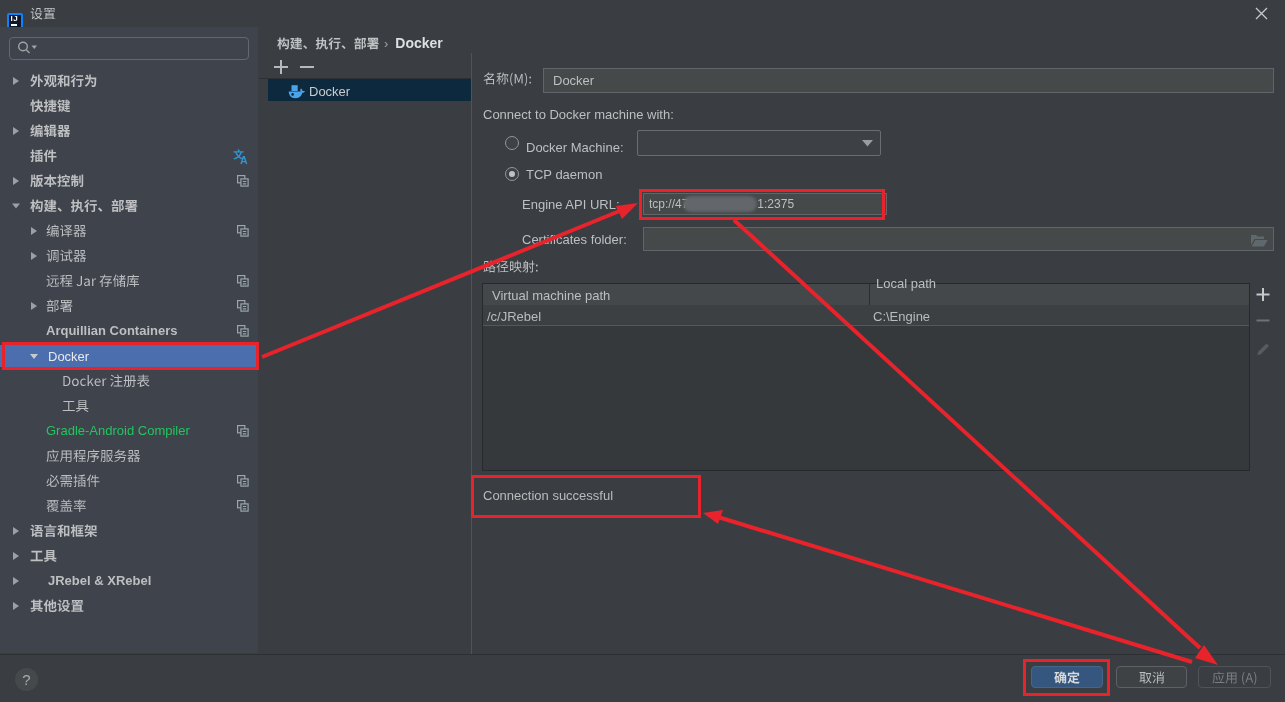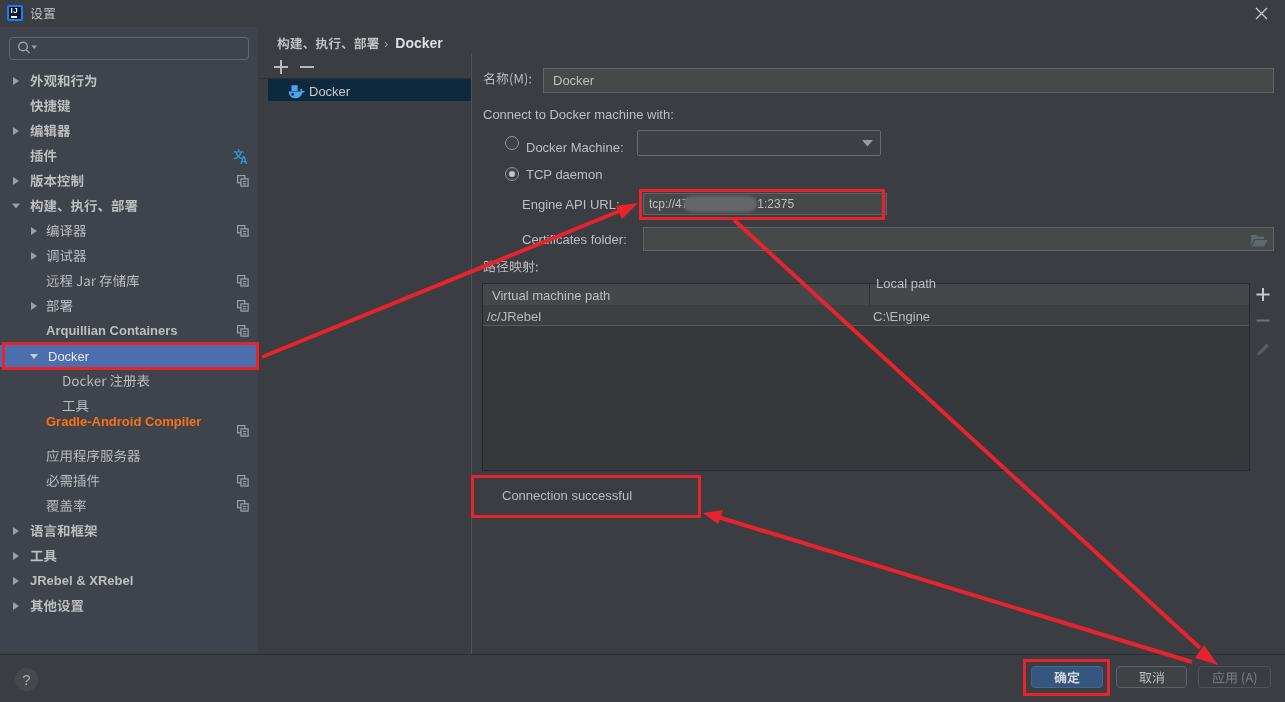--- a/index.html
+++ b/index.html
@@ -5,21 +5,21 @@
 html,body{width:1285px;height:702px;background:#3a3e42;overflow:hidden}
 body{font-family:"Liberation Sans",sans-serif;font-size:13px;color:#bbbbbb;position:relative}
 .abs{position:absolute}
 svg{display:block}
 .row{position:absolute;display:flex;align-items:center;height:24px}
 .field{position:absolute;background:#45494a;border:1px solid #616569;display:flex;align-items:center;color:#bdbfc1}
 </style></head>
 <body>
 
 <div class="abs" style="left:0;top:0;width:1285px;height:27px;background:#3a3e42"></div>
-<div class="abs" style="left:7px;top:5px;width:16px;height:16px;background:#0f172a;border:2px solid #1181f8;border-radius:2px">
+<div class="abs" style="left:7px;top:13px;width:16px;height:16px;background:#0f172a;border:2px solid #1181f8;border-radius:2px">
   <div style="position:absolute;left:1.5px;top:-1px;color:#fff;font-size:8px;font-weight:bold;font-family:'Liberation Sans',sans-serif;letter-spacing:0.5px">IJ</div>
   <div style="position:absolute;left:1.5px;bottom:1.5px;width:6px;height:1.5px;background:#fff"></div>
 </div>
 <div class="abs" style="left:30px;top:7px">
     <svg width="26" height="13" viewBox="0 0 26 13" style="overflow:visible">
       <path fill="#c3c5c7" d="M1.6 1.4C2.3 2.0 3.1 2.8 3.5 3.4L4.2 2.7C3.8 2.2 2.9 1.3 2.2 0.8ZM0.6 4.6V5.5H2.4V10.2C2.4 10.8 2.0 11.2 1.7 11.4C1.9 11.6 2.2 12.0 2.3 12.2C2.5 12.0 2.8 11.7 5.1 10.0C5.0 9.8 4.9 9.4 4.8 9.2L3.3 10.2V4.6ZM6.4 1.0V2.4C6.4 3.4 6.1 4.5 4.4 5.3C4.6 5.4 4.9 5.8 5.0 6.0C6.9 5.1 7.3 3.7 7.3 2.5V1.9H9.6V4.0C9.6 5.0 9.8 5.3 10.7 5.3C10.8 5.3 11.5 5.3 11.7 5.3C11.9 5.3 12.2 5.3 12.4 5.3C12.3 5.1 12.3 4.7 12.3 4.4C12.1 4.5 11.8 4.5 11.7 4.5C11.5 4.5 10.9 4.5 10.8 4.5C10.6 4.5 10.5 4.4 10.5 4.0V1.0ZM10.5 7.2C10.0 8.2 9.3 9.1 8.4 9.8C7.6 9.0 6.9 8.2 6.4 7.2ZM5.0 6.3V7.2H5.7L5.5 7.2C6.0 8.4 6.7 9.5 7.7 10.3C6.7 10.9 5.6 11.4 4.4 11.6C4.6 11.8 4.8 12.2 4.9 12.5C6.2 12.1 7.4 11.6 8.4 10.9C9.4 11.7 10.6 12.2 11.9 12.5C12.0 12.2 12.3 11.9 12.5 11.6C11.3 11.4 10.2 10.9 9.2 10.3C10.3 9.4 11.2 8.1 11.7 6.5L11.1 6.2L10.9 6.3Z M21.5 1.7H23.7V2.9H21.5ZM18.4 1.7H20.6V2.9H18.4ZM15.5 1.7H17.5V2.9H15.5ZM15.5 5.9V11.4H13.7V12.1H25.3V11.4H23.5V5.9H19.4L19.6 5.1H25.0V4.4H19.8L19.9 3.6H24.6V1.0H14.5V3.6H18.9L18.8 4.4H13.9V5.1H18.7L18.5 5.9ZM16.4 11.4V10.6H22.5V11.4ZM16.4 7.9H22.5V8.6H16.4ZM16.4 7.3V6.6H22.5V7.3ZM16.4 9.2H22.5V10.0H16.4Z"></path>
     </svg>
   </div>
 <svg class="abs" style="left:1255px;top:7px" width="13" height="13">
     <path d="M1 1 L12 12 M12 1 L1 12" stroke="#c6c8ca" stroke-width="1.3"></path>
@@ -150,21 +150,21 @@
 <div class="abs" style="left:62px;top:374px">
     <svg width="88" height="14" viewBox="0 0 88 14" style="overflow:visible">
       <path fill="#bdbfc1" d="M1.4 11.9H3.9C6.9 11.9 8.5 10.0 8.5 6.9C8.5 3.7 6.9 2.0 3.8 2.0H1.4ZM2.6 10.9V3.0H3.7C6.1 3.0 7.2 4.4 7.2 6.9C7.2 9.4 6.1 10.9 3.7 10.9Z M13.4 12.1C15.2 12.1 16.8 10.7 16.8 8.2C16.8 5.8 15.2 4.4 13.4 4.4C11.6 4.4 10.0 5.8 10.0 8.2C10.0 10.7 11.6 12.1 13.4 12.1ZM13.4 11.0C12.1 11.0 11.3 9.9 11.3 8.2C11.3 6.5 12.1 5.4 13.4 5.4C14.6 5.4 15.5 6.5 15.5 8.2C15.5 9.9 14.6 11.0 13.4 11.0Z M21.6 12.1C22.5 12.1 23.3 11.7 24.0 11.1L23.4 10.3C23.0 10.7 22.4 11.0 21.7 11.0C20.4 11.0 19.4 9.9 19.4 8.2C19.4 6.5 20.4 5.4 21.7 5.4C22.3 5.4 22.8 5.7 23.2 6.0L23.8 5.2C23.3 4.8 22.7 4.4 21.7 4.4C19.8 4.4 18.2 5.8 18.2 8.2C18.2 10.7 19.7 12.1 21.6 12.1Z M25.6 11.9H26.8V9.9L28.2 8.3L30.3 11.9H31.7L28.9 7.5L31.3 4.5H30.0L26.9 8.4H26.8V1.1H25.6Z M36.0 12.1C37.0 12.1 37.8 11.7 38.4 11.3L38.0 10.5C37.4 10.9 36.9 11.1 36.2 11.1C34.8 11.1 33.8 10.1 33.7 8.5H38.7C38.7 8.3 38.7 8.1 38.7 7.8C38.7 5.7 37.7 4.4 35.8 4.4C34.1 4.4 32.5 5.8 32.5 8.2C32.5 10.6 34.1 12.1 36.0 12.1ZM33.7 7.6C33.9 6.2 34.8 5.3 35.8 5.3C37.0 5.3 37.6 6.1 37.6 7.6Z M40.5 11.9H41.8V7.2C42.3 5.9 43.0 5.5 43.6 5.5C43.9 5.5 44.1 5.5 44.3 5.6L44.5 4.5C44.3 4.4 44.1 4.4 43.8 4.4C43.0 4.4 42.2 5.0 41.7 5.9H41.7L41.5 4.5H40.5Z M48.8 1.4C49.7 1.8 50.8 2.5 51.4 2.9L52.0 2.1C51.4 1.7 50.2 1.1 49.4 0.7ZM48.1 5.2C49.0 5.6 50.1 6.2 50.6 6.6L51.2 5.8C50.6 5.4 49.5 4.8 48.7 4.4ZM48.5 12.1 49.4 12.8C50.2 11.6 51.1 9.9 51.8 8.4L51.1 7.8C50.3 9.3 49.2 11.1 48.5 12.1ZM54.9 0.8C55.4 1.5 55.9 2.5 56.1 3.1L57.1 2.7C56.8 2.1 56.3 1.2 55.9 0.5ZM52.1 3.1V4.1H55.6V7.1H52.6V8.1H55.6V11.6H51.6V12.5H60.5V11.6H56.7V8.1H59.7V7.1H56.7V4.1H60.2V3.1Z M68.4 1.4V5.6V5.9H67.0V1.4H63.1V5.6V5.9H61.6V6.9H63.1C63.0 8.7 62.7 10.8 61.6 12.3C61.8 12.5 62.2 12.8 62.3 13.0C63.6 11.3 64.0 8.9 64.1 6.9H66.0V11.7C66.0 11.9 65.9 11.9 65.7 11.9C65.6 12.0 64.9 12.0 64.2 11.9C64.4 12.2 64.5 12.6 64.6 12.9C65.5 12.9 66.1 12.8 66.5 12.7C66.9 12.5 67.0 12.2 67.0 11.7V6.9H68.4C68.3 8.7 68.0 10.7 67.0 12.3C67.2 12.4 67.6 12.8 67.8 13.0C68.9 11.3 69.3 8.9 69.3 6.9H71.5V11.7C71.5 11.9 71.5 12.0 71.3 12.0C71.1 12.0 70.4 12.0 69.7 12.0C69.9 12.3 70.0 12.7 70.1 12.9C71.0 12.9 71.6 12.9 72.0 12.8C72.4 12.6 72.5 12.3 72.5 11.7V6.9H74.0V5.9H72.5V1.4ZM64.1 2.4H66.0V5.9H64.1V5.6ZM69.4 5.9V5.6V2.4H71.5V5.9Z M77.9 12.9C78.3 12.7 78.8 12.6 82.5 11.4C82.5 11.2 82.4 10.8 82.4 10.5L79.1 11.5V8.5C79.9 7.9 80.6 7.3 81.2 6.7C82.2 9.5 84.1 11.6 86.9 12.5C87.1 12.2 87.4 11.8 87.6 11.6C86.3 11.2 85.1 10.6 84.2 9.7C85.0 9.2 86.0 8.5 86.8 7.8L86.0 7.2C85.4 7.8 84.4 8.5 83.6 9.1C83.0 8.4 82.5 7.6 82.2 6.7H87.2V5.8H81.8V4.6H86.1V3.8H81.8V2.6H86.7V1.7H81.8V0.5H80.8V1.7H76.0V2.6H80.8V3.8H76.7V4.6H80.8V5.8H75.4V6.7H79.9C78.6 7.8 76.7 8.9 75.0 9.4C75.2 9.6 75.5 10.0 75.7 10.2C76.5 10.0 77.3 9.6 78.0 9.1V11.1C78.0 11.7 77.7 11.9 77.5 12.0C77.7 12.2 77.9 12.7 77.9 12.9Z"></path>
     </svg>
   </div>
 <div class="abs" style="left:62px;top:399px">
     <svg width="27" height="14" viewBox="0 0 27 14" style="overflow:visible">
       <path fill="#bdbfc1" d="M0.7 10.9V11.9H12.8V10.9H7.3V3.1H12.2V2.1H1.4V3.1H6.2V10.9Z M21.7 10.7C23.2 11.4 24.7 12.3 25.7 13.0L26.5 12.2C25.5 11.6 23.8 10.7 22.3 10.0ZM17.9 10.1C17.1 10.8 15.4 11.7 14.0 12.2C14.3 12.4 14.6 12.8 14.8 13.0C16.1 12.4 17.8 11.5 18.9 10.7ZM16.4 1.2V9.1H14.2V10.0H26.3V9.1H24.3V1.2ZM17.3 9.1V7.8H23.3V9.1ZM17.3 4.0H23.3V5.1H17.3ZM17.3 3.2V2.0H23.3V3.2ZM17.3 5.9H23.3V7.1H17.3Z"></path>
     </svg>
   </div>
-<div class="abs" style="left:46px;top:414px;font-weight:bold;color:#f97316">Gradle-Android Compiler</div>
+<div class="abs" style="left:46px;top:423px;font-weight:normal;color:#22c55e">Gradle-Android Compiler</div>
 <svg width="12" height="12" style="position:absolute;left:237px;top:425px" viewBox="0 0 12 12">
     <g fill="none" stroke="#9aa5ad" stroke-width="1.2">
       <rect x="0.6" y="0.6" width="7.2" height="7.2"></rect>
       <rect x="3.9" y="3.9" width="7.2" height="7.2" fill="#3f434c"></rect>
     </g>
     <path d="M5.8 6.5 h3.4 M5.8 8.9 h3.4" stroke="#9aa5ad" stroke-width="1.2"></path>
   </svg>
 <div class="abs" style="left:46px;top:449px">
     <svg width="94" height="14" viewBox="0 0 94 14" style="overflow:visible">
       <path fill="#bdbfc1" d="M3.6 5.3C4.1 6.7 4.8 8.7 5.0 9.9L6.0 9.5C5.7 8.3 5.0 6.4 4.4 4.9ZM6.5 4.5C6.9 6.0 7.4 7.9 7.6 9.2L8.6 8.9C8.4 7.6 7.9 5.7 7.4 4.3ZM6.3 0.7C6.6 1.2 6.8 1.8 7.0 2.3H1.6V6.0C1.6 7.9 1.5 10.6 0.5 12.5C0.7 12.6 1.2 12.9 1.4 13.1C2.5 11.0 2.7 8.0 2.7 6.0V3.2H12.7V2.3H8.2C8.0 1.8 7.6 1.0 7.3 0.4ZM2.8 11.4V12.3H12.9V11.4H9.2C10.5 9.3 11.5 6.8 12.1 4.6L11.1 4.2C10.5 6.5 9.5 9.3 8.2 11.4Z M15.6 1.5V6.4C15.6 8.3 15.4 10.7 13.9 12.4C14.2 12.5 14.6 12.8 14.7 13.0C15.8 11.9 16.2 10.3 16.4 8.8H19.8V12.8H20.8V8.8H24.5V11.6C24.5 11.8 24.4 11.9 24.1 11.9C23.9 11.9 22.9 11.9 22.0 11.9C22.1 12.2 22.3 12.6 22.3 12.9C23.6 12.9 24.4 12.9 24.9 12.7C25.3 12.6 25.5 12.2 25.5 11.6V1.5ZM16.6 2.5H19.8V4.6H16.6ZM24.5 2.5V4.6H20.8V2.5ZM16.6 5.6H19.8V7.9H16.5C16.6 7.3 16.6 6.8 16.6 6.4ZM24.5 5.6V7.9H20.8V5.6Z M34.2 2.0H38.3V4.5H34.2ZM33.2 1.1V5.3H39.2V1.1ZM33.0 9.1V9.9H35.7V11.7H32.1V12.6H40.0V11.7H36.7V9.9H39.4V9.1H36.7V7.4H39.7V6.5H32.7V7.4H35.7V9.1ZM31.9 0.7C30.9 1.2 29.1 1.6 27.6 1.8C27.7 2.1 27.8 2.4 27.9 2.6C28.5 2.5 29.2 2.4 29.9 2.3V4.3H27.7V5.3H29.7C29.2 6.8 28.3 8.6 27.4 9.6C27.6 9.8 27.8 10.2 27.9 10.5C28.6 9.7 29.3 8.3 29.9 7.0V12.9H30.9V7.1C31.3 7.7 31.9 8.4 32.1 8.8L32.7 8.0C32.4 7.7 31.3 6.5 30.9 6.1V5.3H32.5V4.3H30.9V2.0C31.5 1.9 32.1 1.7 32.6 1.5Z M45.5 6.0C46.4 6.4 47.5 6.9 48.4 7.3H43.6V8.2H47.8V11.8C47.8 12.0 47.7 12.0 47.5 12.0C47.2 12.1 46.3 12.1 45.3 12.0C45.5 12.3 45.6 12.7 45.7 13.0C46.9 13.0 47.7 13.0 48.2 12.8C48.7 12.7 48.8 12.4 48.8 11.8V8.2H51.7C51.3 8.8 50.8 9.5 50.3 9.9L51.2 10.3C51.9 9.6 52.6 8.6 53.3 7.6L52.6 7.3L52.4 7.3H49.9L50.0 7.2C49.7 7.1 49.4 6.9 49.0 6.7C50.1 6.1 51.3 5.2 52.1 4.4L51.4 3.9L51.2 4.0H44.4V4.8H50.3C49.7 5.3 48.9 5.9 48.1 6.3C47.4 6.0 46.7 5.6 46.1 5.4ZM46.9 0.8C47.1 1.1 47.3 1.6 47.5 2.1H42.1V5.8C42.1 7.8 42.0 10.5 40.9 12.4C41.1 12.5 41.6 12.8 41.8 13.0C42.9 10.9 43.1 7.9 43.1 5.8V3.0H53.3V2.1H48.6C48.5 1.6 48.1 1.0 47.8 0.5Z M55.5 1.0V5.9C55.5 7.9 55.4 10.6 54.5 12.5C54.7 12.6 55.1 12.8 55.3 13.0C55.9 11.7 56.2 10.0 56.3 8.4H58.4V11.7C58.4 11.9 58.4 12.0 58.2 12.0C58.0 12.0 57.4 12.0 56.8 12.0C57.0 12.3 57.1 12.7 57.1 13.0C58.0 13.0 58.6 12.9 58.9 12.8C59.3 12.6 59.4 12.3 59.4 11.7V1.0ZM56.4 2.0H58.4V4.2H56.4ZM56.4 5.1H58.4V7.4H56.3C56.4 6.9 56.4 6.4 56.4 5.9ZM65.6 6.6C65.3 7.7 64.8 8.8 64.2 9.6C63.6 8.7 63.1 7.7 62.7 6.6ZM60.6 1.1V13.0H61.5V6.6H61.9C62.3 8.0 62.9 9.3 63.7 10.4C63.0 11.2 62.3 11.7 61.6 12.1C61.8 12.3 62.1 12.6 62.2 12.9C62.9 12.4 63.6 11.9 64.2 11.2C64.9 11.9 65.6 12.5 66.4 13.0C66.6 12.7 66.9 12.4 67.1 12.2C66.2 11.8 65.5 11.2 64.8 10.4C65.7 9.2 66.3 7.7 66.7 5.8L66.1 5.6L65.9 5.7H61.5V2.0H65.3V3.7C65.3 3.8 65.3 3.9 65.1 3.9C64.9 3.9 64.1 3.9 63.3 3.9C63.5 4.1 63.6 4.5 63.6 4.8C64.7 4.8 65.4 4.8 65.8 4.6C66.2 4.5 66.3 4.2 66.3 3.7V1.1Z M73.5 6.7C73.5 7.2 73.4 7.7 73.3 8.1H69.2V9.0H73.0C72.2 10.7 70.7 11.6 68.3 12.1C68.4 12.3 68.7 12.7 68.8 12.9C71.5 12.3 73.2 11.2 74.0 9.0H78.1C77.9 10.7 77.6 11.6 77.3 11.8C77.2 11.9 77.0 12.0 76.7 12.0C76.4 12.0 75.5 11.9 74.7 11.9C74.9 12.1 75.0 12.5 75.0 12.8C75.8 12.8 76.6 12.8 77.0 12.8C77.5 12.8 77.8 12.7 78.1 12.4C78.6 12.0 78.9 11.0 79.2 8.5C79.2 8.4 79.2 8.1 79.2 8.1H74.3C74.4 7.7 74.5 7.3 74.6 6.8ZM77.6 2.8C76.8 3.6 75.7 4.3 74.4 4.8C73.3 4.3 72.5 3.7 71.9 3.0L72.1 2.8ZM72.7 0.5C72.0 1.7 70.6 3.1 68.7 4.1C68.9 4.2 69.2 4.6 69.3 4.8C70.0 4.4 70.7 4.0 71.2 3.6C71.8 4.2 72.4 4.7 73.2 5.2C71.6 5.7 69.8 6.0 68.1 6.2C68.3 6.4 68.5 6.8 68.5 7.1C70.5 6.8 72.5 6.4 74.4 5.7C75.9 6.3 77.8 6.7 79.9 6.9C80.0 6.6 80.3 6.2 80.5 6.0C78.7 5.9 77.0 5.6 75.6 5.2C77.1 4.5 78.3 3.5 79.1 2.3L78.5 1.9L78.4 1.9H72.9C73.2 1.5 73.5 1.1 73.7 0.7Z M83.6 2.0H85.9V3.9H83.6ZM89.4 2.0H91.8V3.9H89.4ZM89.3 5.3C89.9 5.6 90.5 5.9 91.0 6.2H87.1C87.4 5.8 87.7 5.3 87.9 4.9L86.9 4.7V1.1H82.7V4.8H86.8C86.6 5.3 86.3 5.8 85.9 6.2H81.7V7.1H85.0C84.1 7.9 82.9 8.7 81.4 9.2C81.6 9.4 81.9 9.7 82.0 10.0L82.7 9.7V13.0H83.7V12.6H85.9V12.9H86.9V8.8H84.3C85.1 8.3 85.8 7.7 86.3 7.1H88.9C89.4 7.7 90.2 8.3 91.0 8.8H88.5V13.0H89.4V12.6H91.8V12.9H92.8V9.7L93.5 9.9C93.6 9.6 93.9 9.3 94.1 9.1C92.7 8.7 91.1 8.0 90.1 7.1H93.8V6.2H91.4L91.8 5.8C91.4 5.5 90.5 5.0 89.8 4.8ZM88.5 1.1V4.8H92.8V1.1ZM83.7 11.7V9.7H85.9V11.7ZM89.4 11.7V9.7H91.8V11.7Z"></path>
@@ -206,21 +206,21 @@
     <path d="M1 1 l6 4 l-6 4 z" fill="#9da0a3"></path>
   </svg>
 <div class="abs" style="left:30px;top:549px">
     <svg width="27" height="14" viewBox="0 0 27 14" style="overflow:visible">
       <path fill="#bdbfc1" d="M0.6 10.5V12.2H12.9V10.5H7.6V3.5H12.2V1.8H1.4V3.5H5.8V10.5Z M16.2 1.0V8.7H14.1V10.2H17.5C16.6 10.8 15.1 11.5 13.9 11.9C14.3 12.2 14.8 12.8 15.1 13.1C16.4 12.6 18.1 11.8 19.2 11.0L18.0 10.2H22.1L21.3 11.0C22.8 11.7 24.4 12.5 25.3 13.1L26.6 11.9C25.8 11.4 24.4 10.8 23.1 10.2H26.4V8.7H24.4V1.0ZM17.8 8.7V8.0H22.7V8.7ZM17.8 4.2H22.7V4.9H17.8ZM17.8 3.1V2.3H22.7V3.1ZM17.8 6.1H22.7V6.8H17.8Z"></path>
     </svg>
   </div>
 <svg width="8" height="10" style="position:absolute;left:12px;top:576px">
     <path d="M1 1 l6 4 l-6 4 z" fill="#9da0a3"></path>
   </svg>
-<div class="abs" style="left:30px;top:573px;font-weight:bold;color:#bdbfc1">JRebel &amp; XRebel</div>
+<div class="abs" style="left:48px;top:573px;font-weight:bold;color:#bdbfc1">JRebel &amp; XRebel</div>
 <svg width="8" height="10" style="position:absolute;left:12px;top:601px">
     <path d="M1 1 l6 4 l-6 4 z" fill="#9da0a3"></path>
   </svg>
 <div class="abs" style="left:30px;top:599px">
     <svg width="54" height="14" viewBox="0 0 54 14" style="overflow:visible">
       <path fill="#bdbfc1" d="M7.4 11.3C8.9 11.8 10.5 12.5 11.3 13.0L12.9 12.0C11.9 11.5 10.1 10.8 8.6 10.3ZM8.9 0.4V1.8H4.6V0.4H3.0V1.8H1.1V3.2H3.0V8.7H0.7V10.2H4.6C3.7 10.8 1.9 11.5 0.5 11.9C0.9 12.2 1.3 12.7 1.6 13.1C3.0 12.6 4.8 11.9 6.0 11.2L4.8 10.2H12.8V8.7H10.5V3.2H12.5V1.8H10.5V0.4ZM4.6 8.7V7.7H8.9V8.7ZM4.6 3.2H8.9V4.1H4.6ZM4.6 5.4H8.9V6.3H4.6Z M18.8 1.9V5.1L17.1 5.8L17.8 7.2L18.8 6.8V10.5C18.8 12.4 19.3 12.9 21.3 12.9C21.7 12.9 23.8 12.9 24.3 12.9C26.0 12.9 26.4 12.2 26.7 10.2C26.2 10.1 25.6 9.8 25.2 9.6C25.1 11.1 24.9 11.4 24.1 11.4C23.7 11.4 21.8 11.4 21.4 11.4C20.5 11.4 20.4 11.3 20.4 10.5V6.2L21.7 5.6V9.9H23.2V5.0L24.6 4.5C24.6 6.3 24.6 7.2 24.5 7.4C24.5 7.7 24.4 7.7 24.2 7.7C24.0 7.7 23.7 7.7 23.4 7.7C23.5 8.0 23.7 8.7 23.7 9.2C24.2 9.2 24.8 9.2 25.2 9.0C25.7 8.8 25.9 8.4 26.0 7.7C26.1 7.2 26.1 5.5 26.1 3.2L26.2 2.9L25.1 2.5L24.8 2.7L24.6 2.9L23.2 3.4V0.5H21.7V4.0L20.4 4.5V1.9ZM16.8 0.5C16.1 2.4 14.9 4.3 13.7 5.5C13.9 5.9 14.4 6.8 14.5 7.2C14.8 6.9 15.1 6.5 15.4 6.2V13.1H17.0V3.7C17.5 2.8 17.9 1.8 18.3 0.9Z M28.4 1.6C29.1 2.2 30.0 3.1 30.5 3.8L31.6 2.6C31.1 2.1 30.1 1.2 29.4 0.6ZM27.5 4.6V6.1H29.1V10.2C29.1 10.8 28.7 11.3 28.4 11.5C28.7 11.8 29.1 12.5 29.2 12.9C29.5 12.6 29.9 12.2 32.4 10.1C32.2 9.8 31.9 9.2 31.8 8.7L30.6 9.7V4.6ZM33.3 0.9V2.3C33.3 3.2 33.1 4.2 31.4 4.9C31.7 5.2 32.3 5.8 32.5 6.1C34.4 5.2 34.8 3.7 34.8 2.3H36.7V3.8C36.7 5.1 36.9 5.7 38.3 5.7C38.5 5.7 38.9 5.7 39.1 5.7C39.4 5.7 39.8 5.7 40.0 5.6C39.9 5.2 39.9 4.7 39.8 4.3C39.7 4.3 39.3 4.3 39.1 4.3C38.9 4.3 38.6 4.3 38.4 4.3C38.2 4.3 38.2 4.2 38.2 3.8V0.9ZM37.3 7.8C36.9 8.5 36.4 9.2 35.7 9.7C35.0 9.2 34.5 8.5 34.0 7.8ZM32.1 6.3V7.8H33.2L32.6 8.0C33.1 9.0 33.7 9.9 34.4 10.6C33.5 11.1 32.4 11.4 31.2 11.7C31.5 12.0 31.8 12.6 32.0 13.1C33.3 12.7 34.6 12.3 35.7 11.6C36.7 12.3 37.8 12.8 39.2 13.1C39.4 12.7 39.8 12.0 40.2 11.7C39.0 11.4 37.9 11.1 37.0 10.6C38.1 9.6 38.9 8.3 39.4 6.6L38.4 6.2L38.1 6.3Z M49.5 2.0H51.0V2.8H49.5ZM46.5 2.0H48.0V2.8H46.5ZM43.5 2.0H45.0V2.8H43.5ZM42.8 6.1V11.6H41.2V12.7H53.4V11.6H51.7V6.1H47.6L47.7 5.6H53.0V4.4H47.9L48.0 3.8H52.7V0.9H41.9V3.8H46.3L46.3 4.4H41.4V5.6H46.2L46.1 6.1ZM44.3 11.6V11.1H50.1V11.6ZM44.3 8.4H50.1V8.9H44.3ZM44.3 7.6V7.1H50.1V7.6ZM44.3 9.7H50.1V10.2H44.3Z"></path>
     </svg>
   </div>
 
 <div class="abs" style="left:0;top:345px;width:258px;height:22px;background:#4b6eaf"></div>
@@ -305,21 +305,21 @@
 <div class="abs" style="left:487px;top:309px;color:#b9bbbd">/c/JRebel</div>
 <div class="abs" style="left:873px;top:309px;color:#b9bbbd">C:\Engine</div>
 
 <svg class="abs" style="left:1256px;top:288px" width="15" height="70">
     <path d="M7 0 V13 M0.5 6.5 H13.5" stroke="#c6c8ca" stroke-width="2"></path>
     <path d="M0.5 32.5 H13.5" stroke="#6f7274" stroke-width="2"></path>
     <path d="M2 64 l8.5-8.5 l2.5 2.5 l-8.5 8.5 l-3 0.5 z" fill="#585c5e"></path>
   </svg>
 
 <div class="abs" style="left:471px;top:475px;width:230px;height:43px;border:3px solid #e8232b"></div>
-<div class="abs" style="left:502px;top:488px;color:#b9bbbd">Connection successful</div>
+<div class="abs" style="left:483px;top:488px;color:#b9bbbd">Connection successful</div>
 
 <div class="abs" style="left:0;top:654px;width:1285px;height:1px;background:#2d3033"></div>
 <div class="abs" style="left:1031px;top:666px;width:72px;height:22px;background:#35577f;border:1px solid #466689;border-radius:4px;display:flex;align-items:center;justify-content:center">
     <svg width="26" height="13" viewBox="0 0 26 13" style="overflow:visible">
       <path fill="#d8dadc" d="M6.9 0.4C6.4 1.8 5.5 3.2 4.4 4.0C4.6 4.3 5.1 5.0 5.2 5.3L5.7 4.8V7.0C5.7 8.5 5.6 10.4 4.4 11.8C4.7 12.0 5.4 12.4 5.6 12.6C6.3 11.8 6.7 10.7 6.9 9.5H8.2V12.0H9.6V9.5H10.7V11.0C10.7 11.1 10.7 11.2 10.6 11.2C10.4 11.2 10.0 11.2 9.7 11.2C9.9 11.5 10.0 12.1 10.0 12.5C10.8 12.5 11.3 12.5 11.7 12.3C12.1 12.0 12.2 11.7 12.2 11.0V3.8H10.2C10.6 3.2 11.0 2.6 11.3 2.1L10.3 1.4L10.1 1.5H7.9C8.0 1.2 8.1 1.0 8.2 0.7ZM8.2 8.2H7.1C7.1 7.9 7.1 7.5 7.1 7.2H8.2ZM9.6 8.2V7.2H10.7V8.2ZM8.2 6.0H7.1V5.1H8.2ZM9.6 6.0V5.1H10.7V6.0ZM6.7 3.8H6.6C6.8 3.4 7.1 3.1 7.3 2.7H9.2C9.0 3.1 8.8 3.5 8.6 3.8ZM0.6 1.0V2.4H2.0C1.7 4.1 1.1 5.7 0.3 6.8C0.5 7.2 0.8 8.2 0.9 8.6C1.1 8.4 1.2 8.2 1.4 7.9V12.0H2.7V11.0H4.9V5.0H2.7C3.0 4.2 3.2 3.3 3.4 2.4H5.2V1.0ZM2.7 6.4H3.6V9.7H2.7Z M15.6 6.5C15.4 8.7 14.8 10.5 13.3 11.6C13.7 11.8 14.4 12.3 14.6 12.6C15.4 12.0 15.9 11.1 16.3 10.1C17.5 12.0 19.3 12.4 21.8 12.4H25.0C25.1 11.9 25.4 11.2 25.6 10.8C24.7 10.9 22.5 10.9 21.8 10.9C21.3 10.9 20.8 10.8 20.3 10.8V8.9H23.9V7.4H20.3V5.9H23.1V4.4H15.9V5.9H18.7V10.3C17.9 9.9 17.3 9.3 16.9 8.2C17.1 7.7 17.1 7.2 17.2 6.6ZM18.3 0.7C18.5 1.0 18.6 1.4 18.8 1.8H13.9V5.0H15.5V3.2H23.5V5.0H25.1V1.8H20.6C20.4 1.3 20.1 0.7 19.9 0.3Z"></path>
     </svg>
   </div>
 <div class="abs" style="left:1023px;top:659px;width:87px;height:37px;border:3px solid #e8232b"></div>
 <div class="abs" style="left:1116px;top:666px;width:71px;height:22px;background:#3e4245;border:1px solid #5e6264;border-radius:4px;display:flex;align-items:center;justify-content:center">
     <svg width="26" height="13" viewBox="0 0 26 13" style="overflow:visible">

